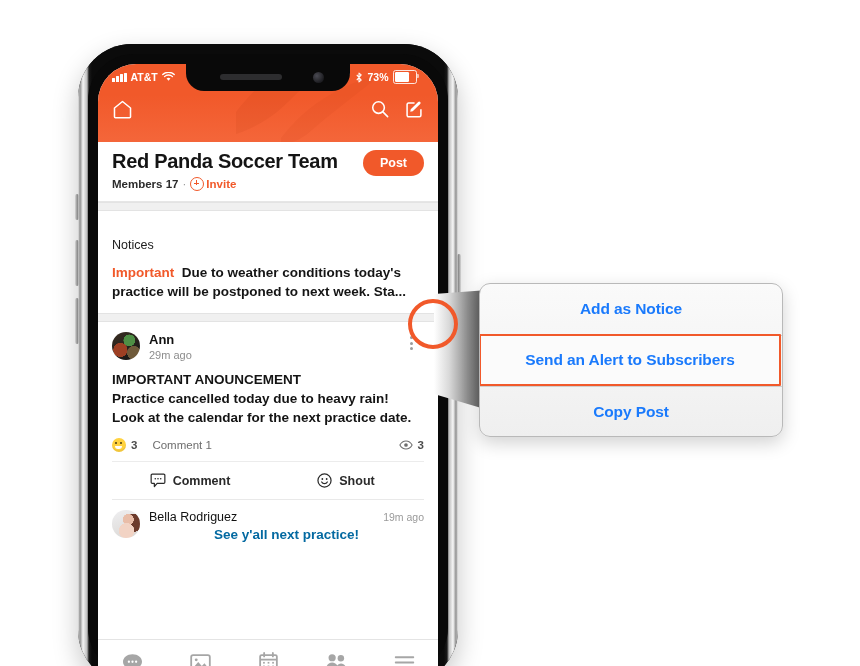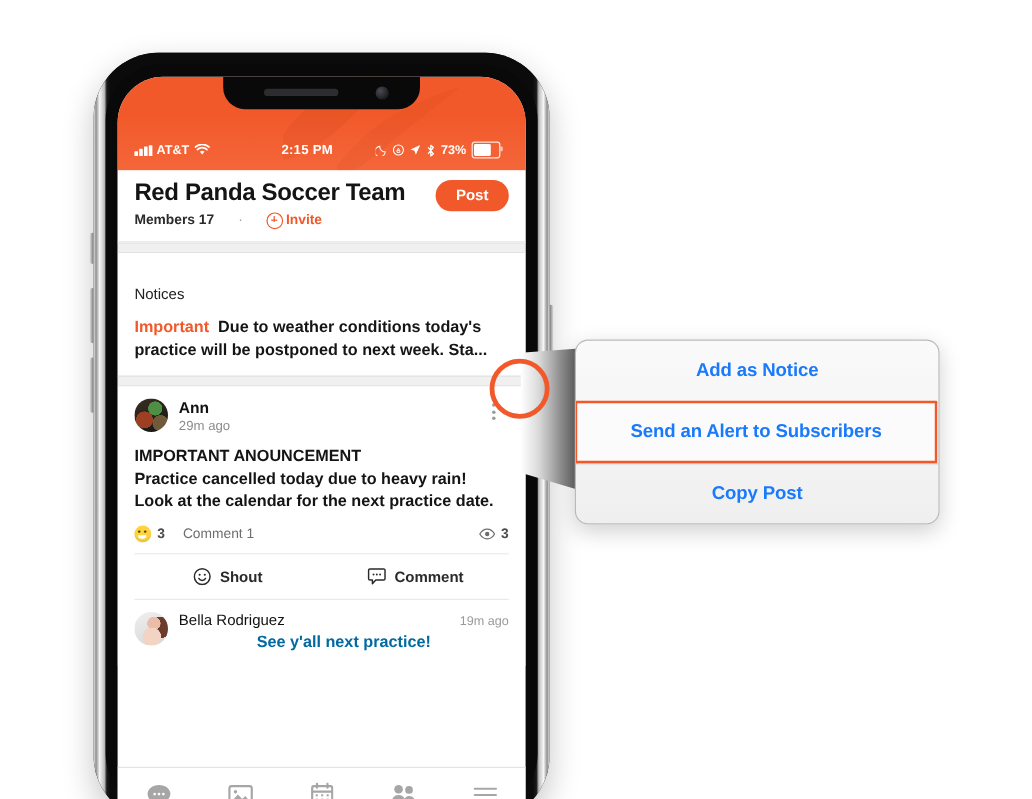--- a/index.html
+++ b/index.html
@@ -58,21 +58,21 @@
   .app-top{
     position:relative;height:78px;
     background:linear-gradient(180deg,#f1592a 0%,#f1592a 40%,#f4663a 100%);
     overflow:hidden;
   }
   .watermark{
     position:absolute;right:42px;top:-22px;width:170px;height:110px;opacity:.12;
   }
   .statusbar{
     position:relative;height:26px;display:flex;align-items:center;
-    padding:0 14px;color:#fff;font-size:10.5px;font-weight:bold;z-index:20;margin-top:48px;
+    padding:0 14px;color:#fff;font-size:10.5px;font-weight:bold;z-index:20;
   }
   .sb-left{display:flex;align-items:center;gap:4px;width:94px;}
   .sig{display:flex;align-items:flex-end;gap:1.5px;height:9px;}
   .sig i{display:block;width:2.5px;background:#fff;border-radius:.5px;}
   .sig i:nth-child(1){height:3.5px;}
   .sig i:nth-child(2){height:5.5px;}
   .sig i:nth-child(3){height:7.5px;}
   .sig i:nth-child(4){height:9px;}
   .sb-center{flex:1;text-align:center;font-size:11px;letter-spacing:.2px;}
   .sb-right{display:flex;align-items:center;justify-content:center;gap:4px;width:118px;font-size:10.5px;}
@@ -87,21 +87,21 @@
   .navbar .spacer{flex:1;}
   .nav-ico{color:#fff;display:flex;align-items:center;}
   .nav-right{display:flex;align-items:center;gap:14px;}
 
   
   .group-head{
     background:#fff;padding:6px 14px 10px;position:relative;
     border-bottom:1px solid #e6e6e6;
   }
   .group-title{font-size:20px;font-weight:bold;color:#141414;letter-spacing:-.3px;line-height:26px;}
-  .group-meta{margin-top:3px;font-size:11.5px;color:#2b2b2b;font-weight:bold;display:flex;align-items:center;gap:20px;}
+  .group-meta{margin-top:3px;font-size:11.5px;color:#2b2b2b;font-weight:bold;display:flex;align-items:center;gap:4px;}
   .dotsep{color:#9a9a9a;font-weight:normal;}
   .invite{color:#f1592a;display:flex;align-items:center;gap:2px;font-weight:bold;}
   .plus-circle{width:12px;height:12px;border:1.4px solid #f1592a;border-radius:50%;position:relative;display:inline-block;}
   .plus-circle::before,.plus-circle::after{content:"";position:absolute;background:#f1592a;}
   .plus-circle::before{left:2.2px;top:4.7px;width:5.2px;height:1.4px;}
   .plus-circle::after{left:4.6px;top:2.3px;width:1.4px;height:5.2px;}
   .post-btn{
     position:absolute;right:14px;top:8px;
     background:#f1592a;color:#fff;font-size:12.5px;font-weight:bold;
     padding:6px 17px;border-radius:14px;border:none;cursor:pointer;
@@ -333,36 +333,36 @@
             <svg width="14" height="10" viewBox="0 0 16 11">
               <path d="M8 .9 C3.6.9 1 5.5 1 5.5 S3.6 10.1 8 10.1 15 5.5 15 5.5 12.4.9 8 .9Z" fill="none" stroke="#6e6e6e" stroke-width="1.2"></path>
               <circle cx="8" cy="5.5" r="2.1" fill="#6e6e6e"></circle>
             </svg>
             <span class="stat-count">3</span>
           </span>
         </div>
 
         <div class="actions">
           <div class="action">
+            <svg width="16" height="15" viewBox="0 0 17 16">
+              <path d="M1.2 2.4 a1.2 1.2 0 0 1 1.2-1.2 h12.2 a1.2 1.2 0 0 1 1.2 1.2 v7.4 a1.2 1.2 0 0 1-1.2 1.2 H7.6 L4.6 14.4 V11 H2.4 a1.2 1.2 0 0 1-1.2-1.2 Z" fill="none" stroke="#2a2a2a" stroke-width="1.3" stroke-linejoin="round"></path>
+              <circle cx="5.6" cy="6.1" r=".85" fill="#2a2a2a"></circle>
+              <circle cx="8.5" cy="6.1" r=".85" fill="#2a2a2a"></circle>
+              <circle cx="11.4" cy="6.1" r=".85" fill="#2a2a2a"></circle>
+            </svg>
+            <span>Comment</span>
+          </div>
+          <div class="action">
             <svg width="15" height="15" viewBox="0 0 16 16">
               <circle cx="8" cy="8" r="7" fill="none" stroke="#2a2a2a" stroke-width="1.3"></circle>
               <circle cx="5.7" cy="6.4" r=".95" fill="#2a2a2a"></circle>
               <circle cx="10.3" cy="6.4" r=".95" fill="#2a2a2a"></circle>
               <path d="M5 9.6 a3.4 3.4 0 0 0 6 0" fill="none" stroke="#2a2a2a" stroke-width="1.3" stroke-linecap="round"></path>
             </svg>
             <span>Shout</span>
-          </div>
-          <div class="action">
-            <svg width="16" height="15" viewBox="0 0 17 16">
-              <path d="M1.2 2.4 a1.2 1.2 0 0 1 1.2-1.2 h12.2 a1.2 1.2 0 0 1 1.2 1.2 v7.4 a1.2 1.2 0 0 1-1.2 1.2 H7.6 L4.6 14.4 V11 H2.4 a1.2 1.2 0 0 1-1.2-1.2 Z" fill="none" stroke="#2a2a2a" stroke-width="1.3" stroke-linejoin="round"></path>
-              <circle cx="5.6" cy="6.1" r=".85" fill="#2a2a2a"></circle>
-              <circle cx="8.5" cy="6.1" r=".85" fill="#2a2a2a"></circle>
-              <circle cx="11.4" cy="6.1" r=".85" fill="#2a2a2a"></circle>
-            </svg>
-            <span>Comment</span>
           </div>
         </div>
       </div>
 
       <div class="comment">
         <div class="avatar av-bella"></div>
         <div class="cmt-body">
           <div class="cmt-top">
             <span class="cmt-name">Bella Rodriguez</span>
             <span class="cmt-time">19m ago</span>

